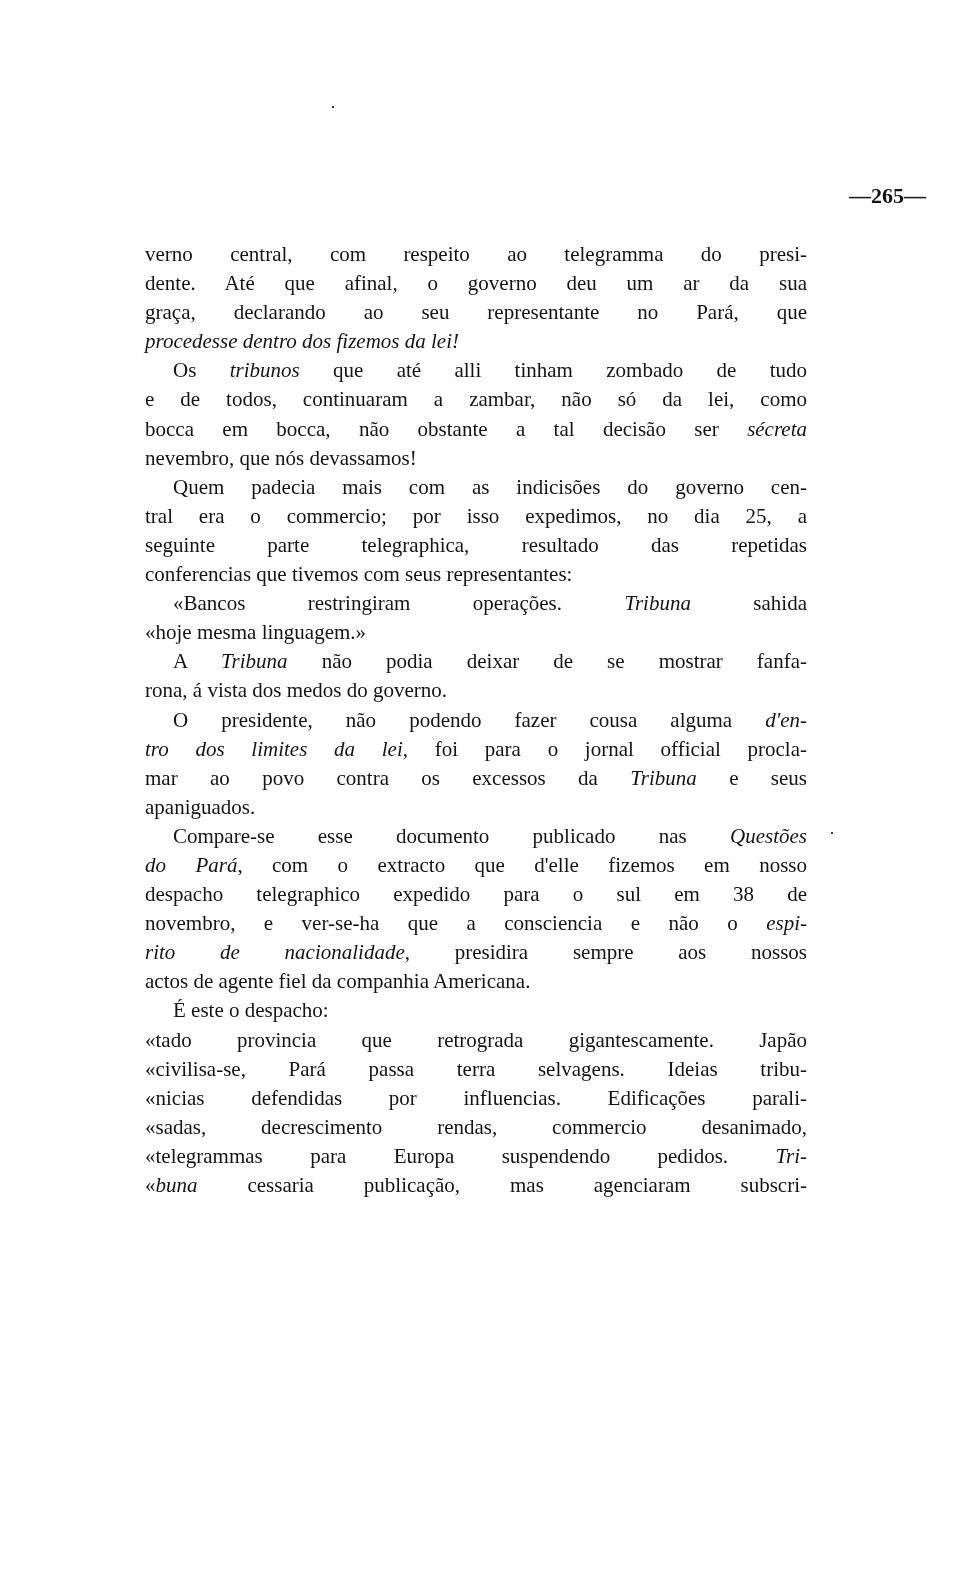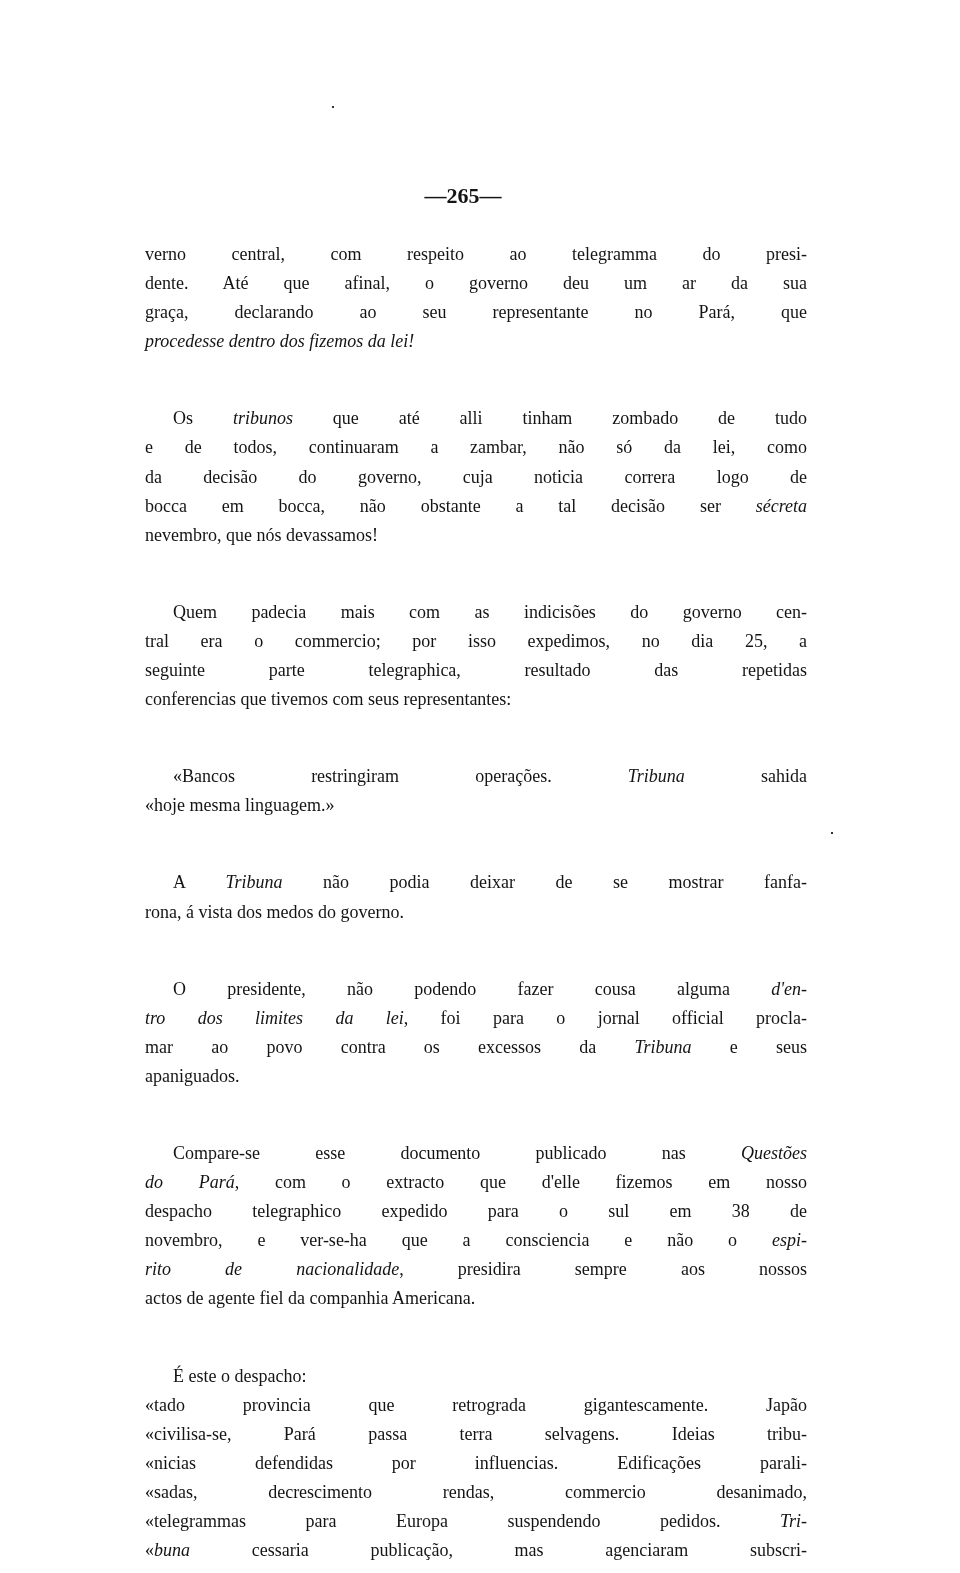--- a/index.html
+++ b/index.html
@@ -13,48 +13,47 @@
       position: relative;
       overflow: hidden;
       font-family: "DejaVu Serif", "Liberation Serif", serif;
       color: #141414;
     }
     .page-number {
       position: absolute;
       top: 183px;
       left: 0;
       width: 926px;
-      text-align: center;
+      text-align: right;
       font-size: 22px;
       font-family: "Liberation Serif", serif;
       font-weight: bold;
       letter-spacing: 0px;
     }
     .text-block {
       position: absolute;
       left: 145px;
       top: 240px;
       width: 662px;
       font-family: "Liberation Serif", serif;
-      font-size: 18px;
+      font-size: 21px;
       line-height: 29.1px;
     }
     .line {
       display: block;
       white-space: nowrap;
       text-align: justify;
       text-align-last: justify;
       height: 29.1px;
     }
     .line.last {
       text-align-last: left;
     }
     .line.indent {
       padding-left: 28px;
-      margin-top: 48px;
     }
     em {
       font-style: italic;
     }
     .speck {
       position: absolute;
       width: 2px;
       height: 2px;
       background: #333;
     }
@@ -67,21 +66,20 @@
 
 <div class="page-number">—265—</div>
 
 <div class="text-block" id="text-block">
     <div class="line"><span>verno central, com respeito ao telegramma do presi-</span></div>
     <div class="line"><span>dente. Até que afinal, o governo deu um ar da sua</span></div>
     <div class="line"><span>graça, declarando ao seu representante no Pará, que</span></div>
     <div class="line last"><em>procedesse dentro dos fizemos da lei!</em></div>
     <div class="line indent"><span>Os </span><em>tribunos</em><span> que até alli tinham zombado de tudo</span></div>
     <div class="line"><span>e de todos, continuaram a zambar, não só da lei, como</span></div>
-    <div class="line"><span>da decisão do governo, cuja noticia correra logo de</span></div>
     <div class="line"><span>bocca em bocca, não obstante a tal decisão ser </span><em>sécreta</em></div>
     <div class="line last"><span>nevembro, que nós devassamos!</span></div>
     <div class="line indent"><span>Quem padecia mais com as indicisões do governo cen-</span></div>
     <div class="line"><span>tral era o commercio; por isso expedimos, no dia 25, a</span></div>
     <div class="line"><span>seguinte parte telegraphica, resultado das repetidas</span></div>
     <div class="line last"><span>conferencias que tivemos com seus representantes:</span></div>
     <div class="line indent"><span>«Bancos restringiram operações. </span><em>Tribuna</em><span> sahida</span></div>
     <div class="line last"><span>«hoje mesma linguagem.»</span></div>
     <div class="line indent"><span>A </span><em>Tribuna</em><span> não podia deixar de se mostrar fanfa-</span></div>
     <div class="line last"><span>rona, á vista dos medos do governo.</span></div>

